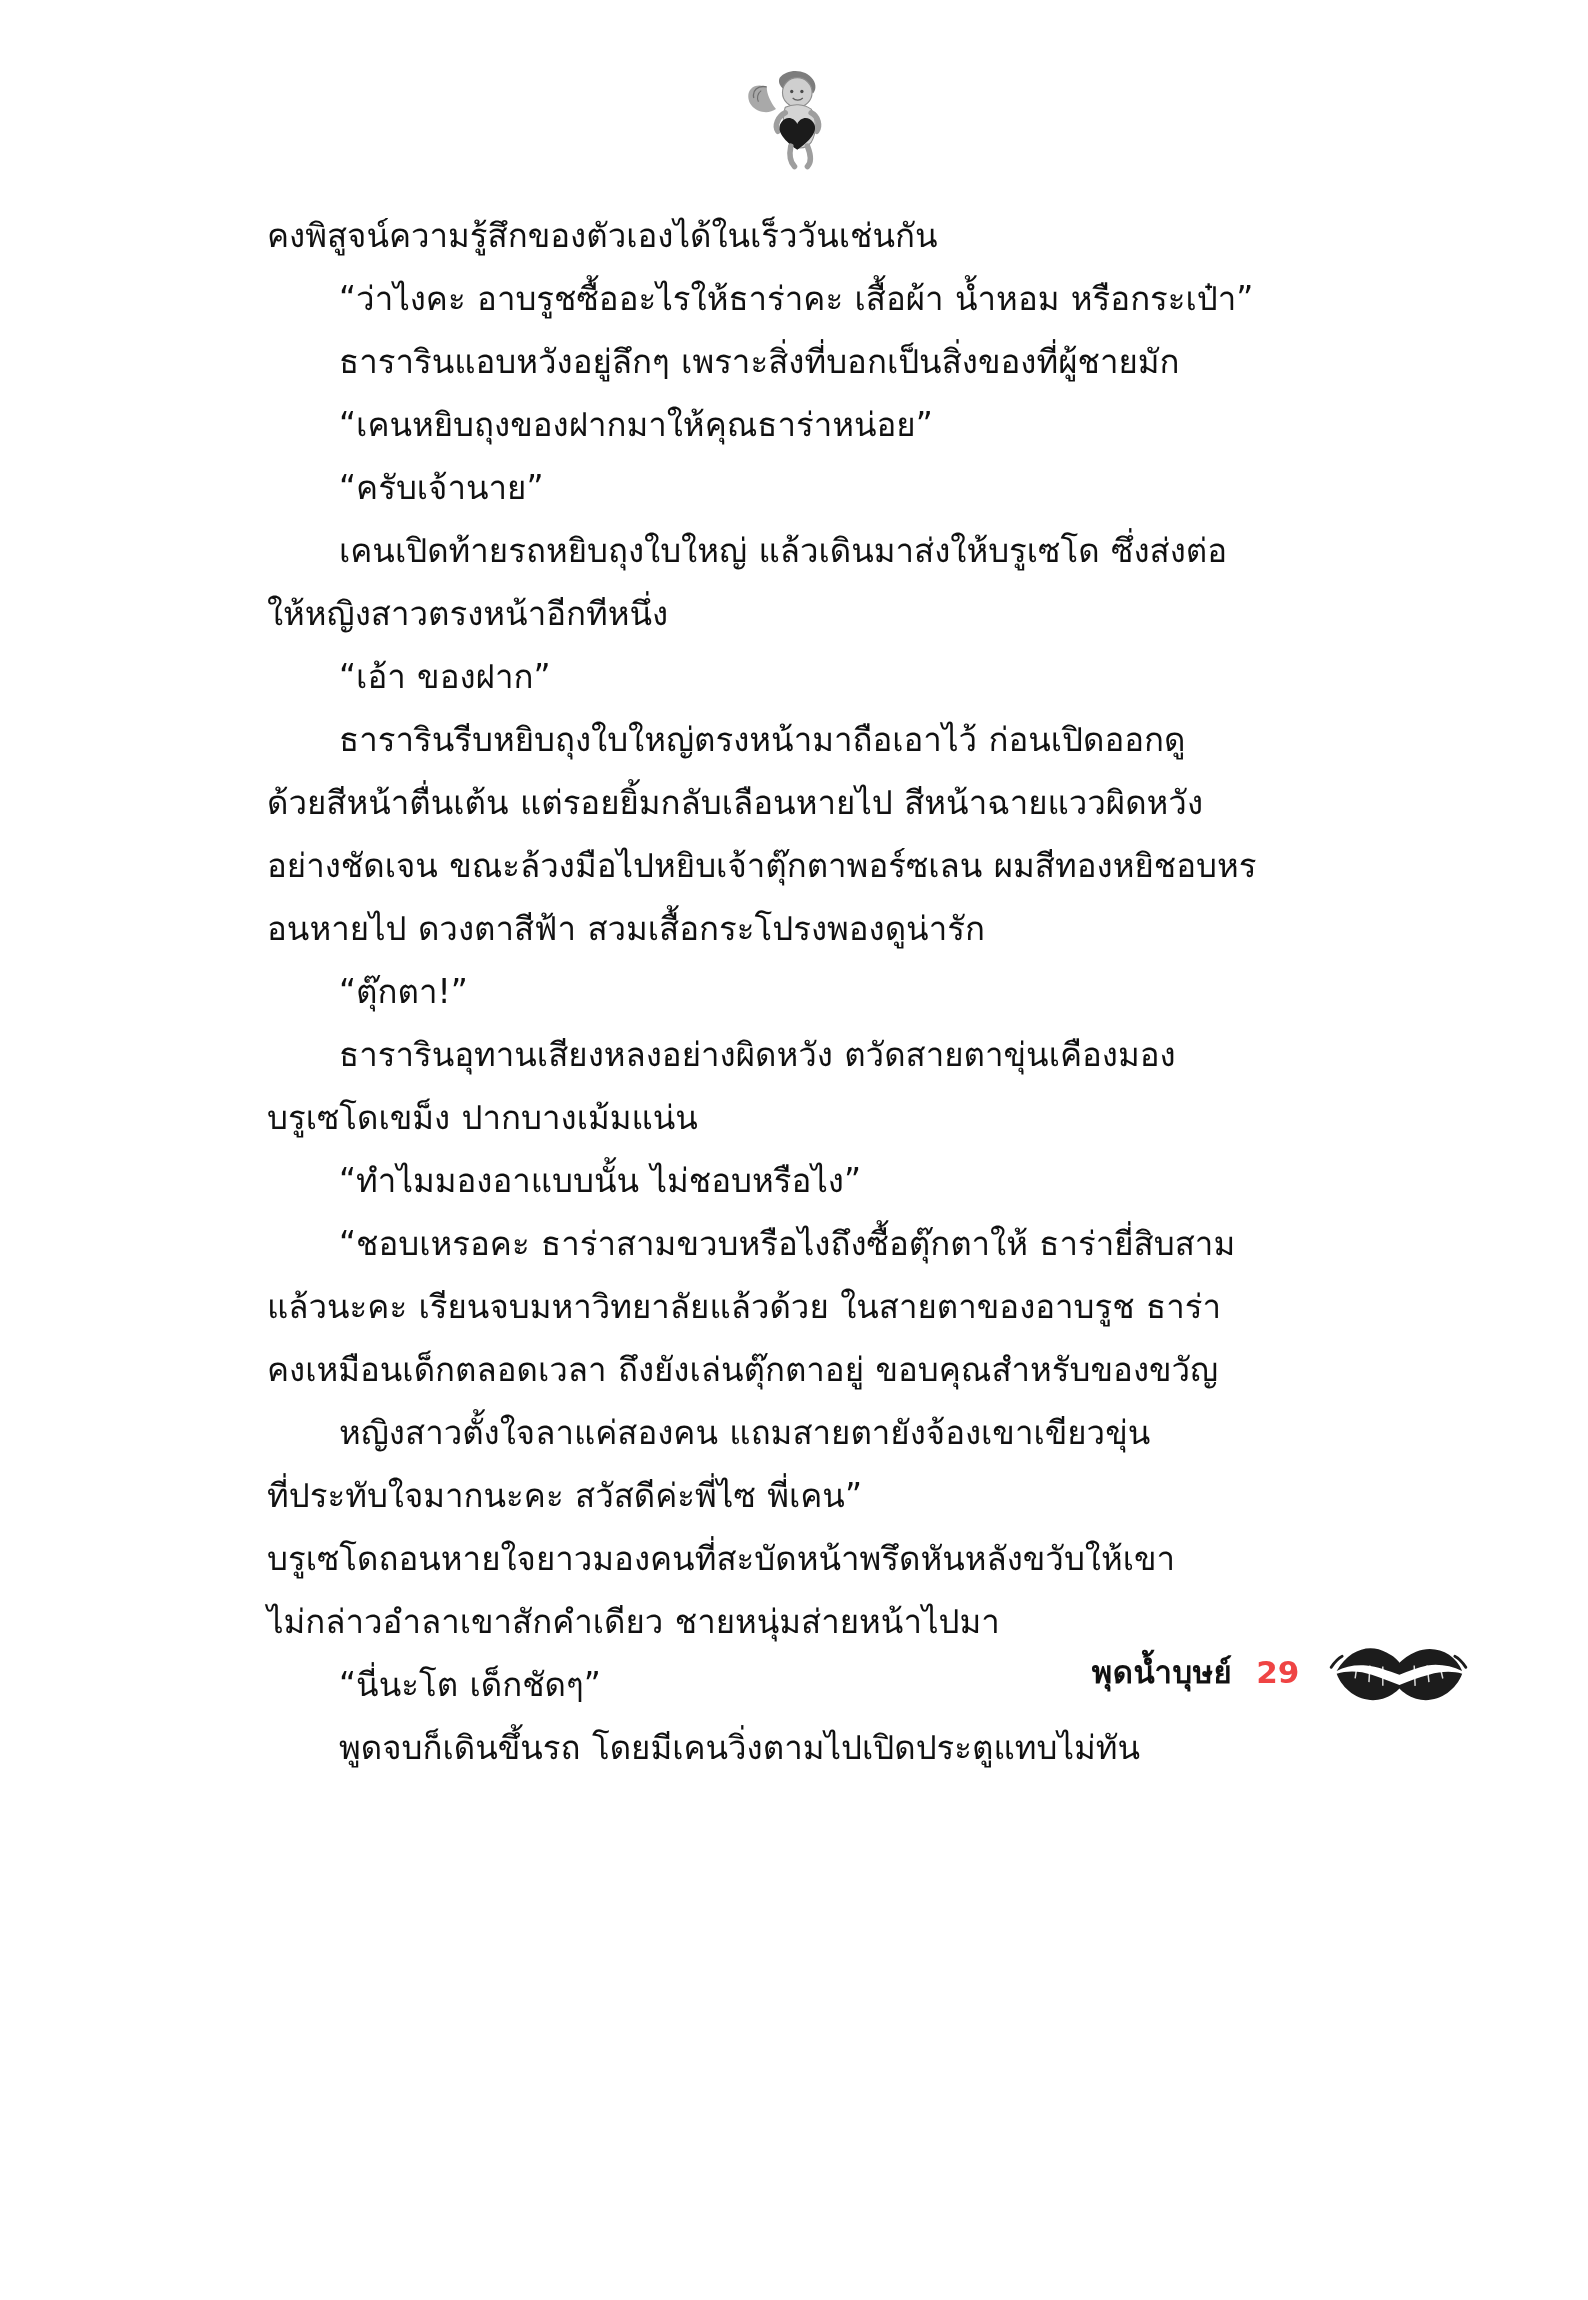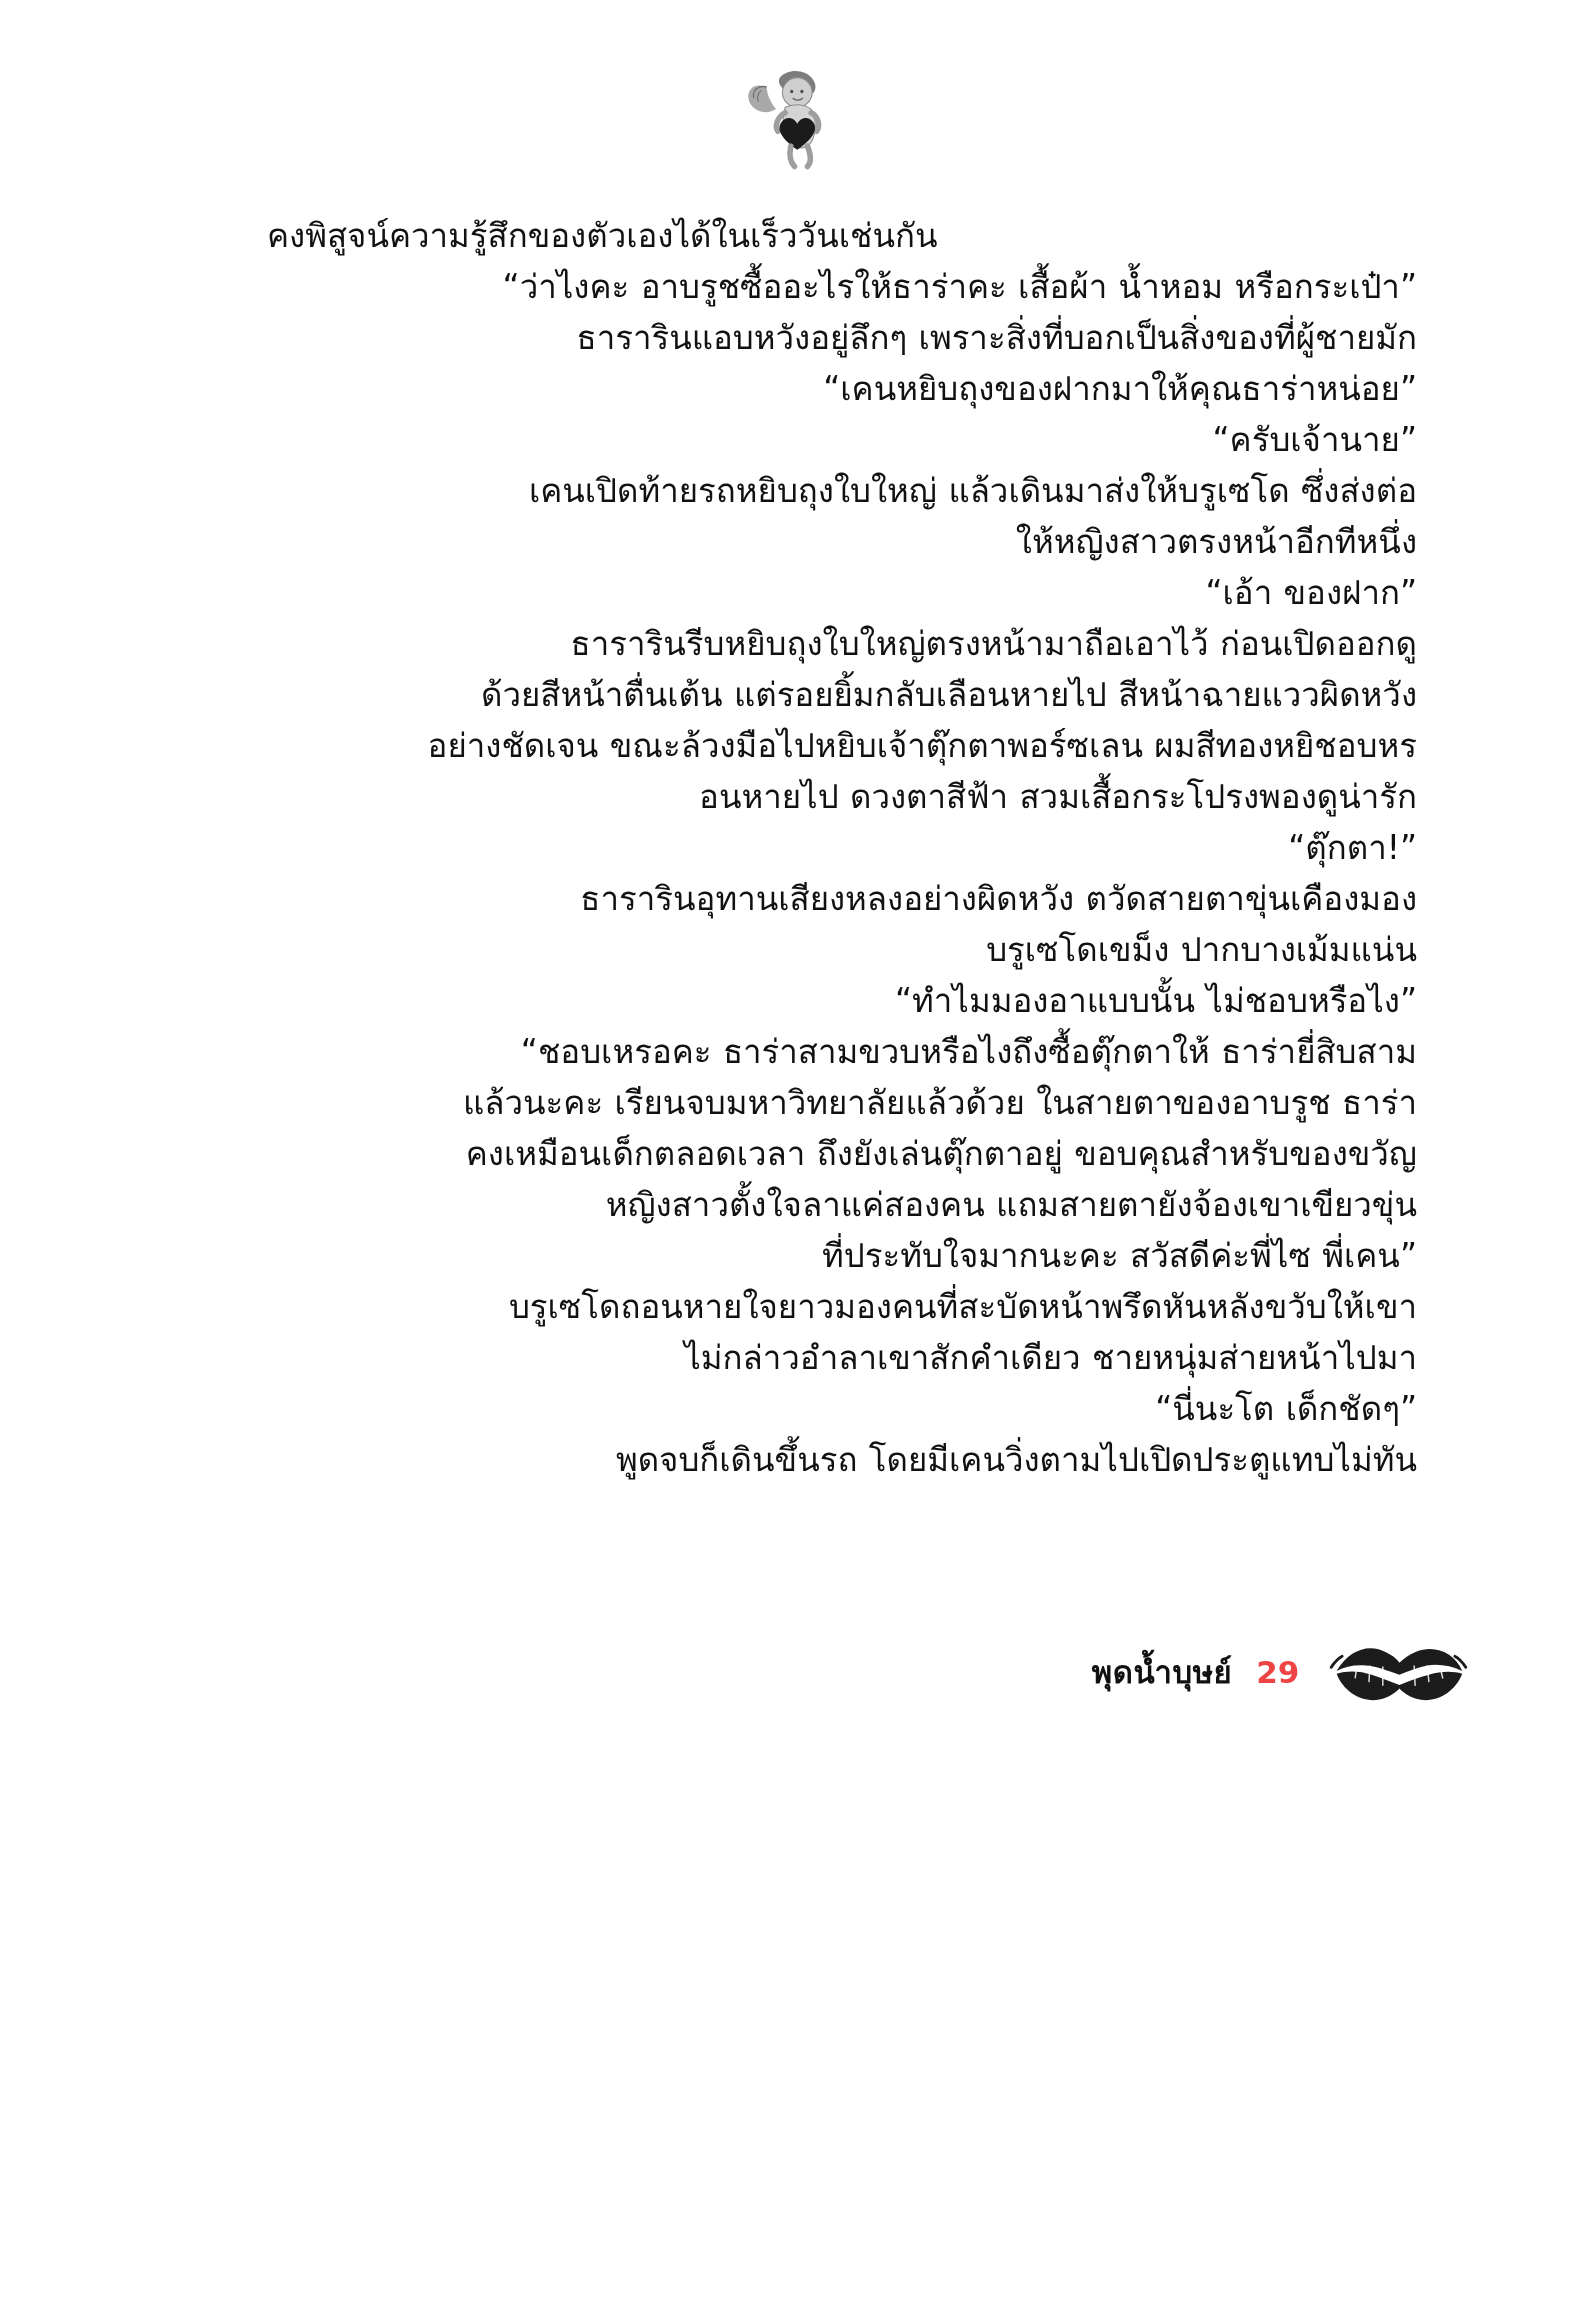--- a/index.html
+++ b/index.html
@@ -46,21 +46,21 @@
     line-height: 1.545;
     color: #111111;
     text-align: left;
     margin: 0 0 0 0;
     letter-spacing: 0px;
     word-spacing: 0.9px;
   }
   .para.indent {
     text-indent: 72px;
   }
-  .para + .para { margin-top: 0px; text-align: right; }
+  .para + .para { margin-top: 12px; }
 
   
   .footer {
     position: absolute;
     bottom: 100px;
     right: 121px;
     display: flex;
     align-items: center;
     gap: 24px;
   }

